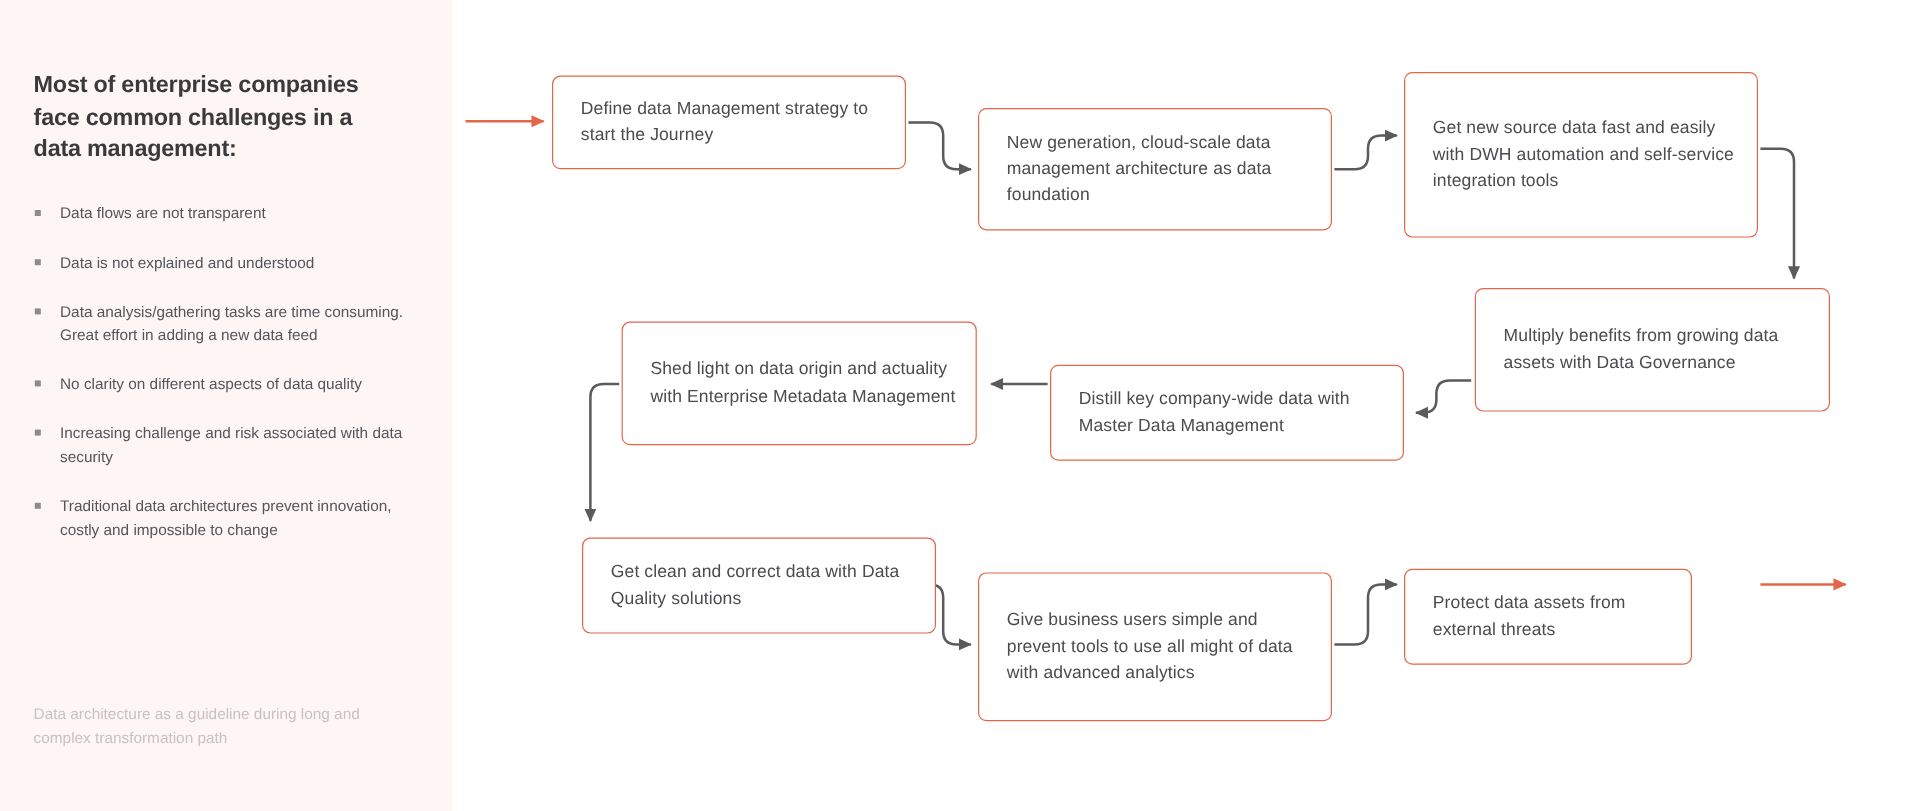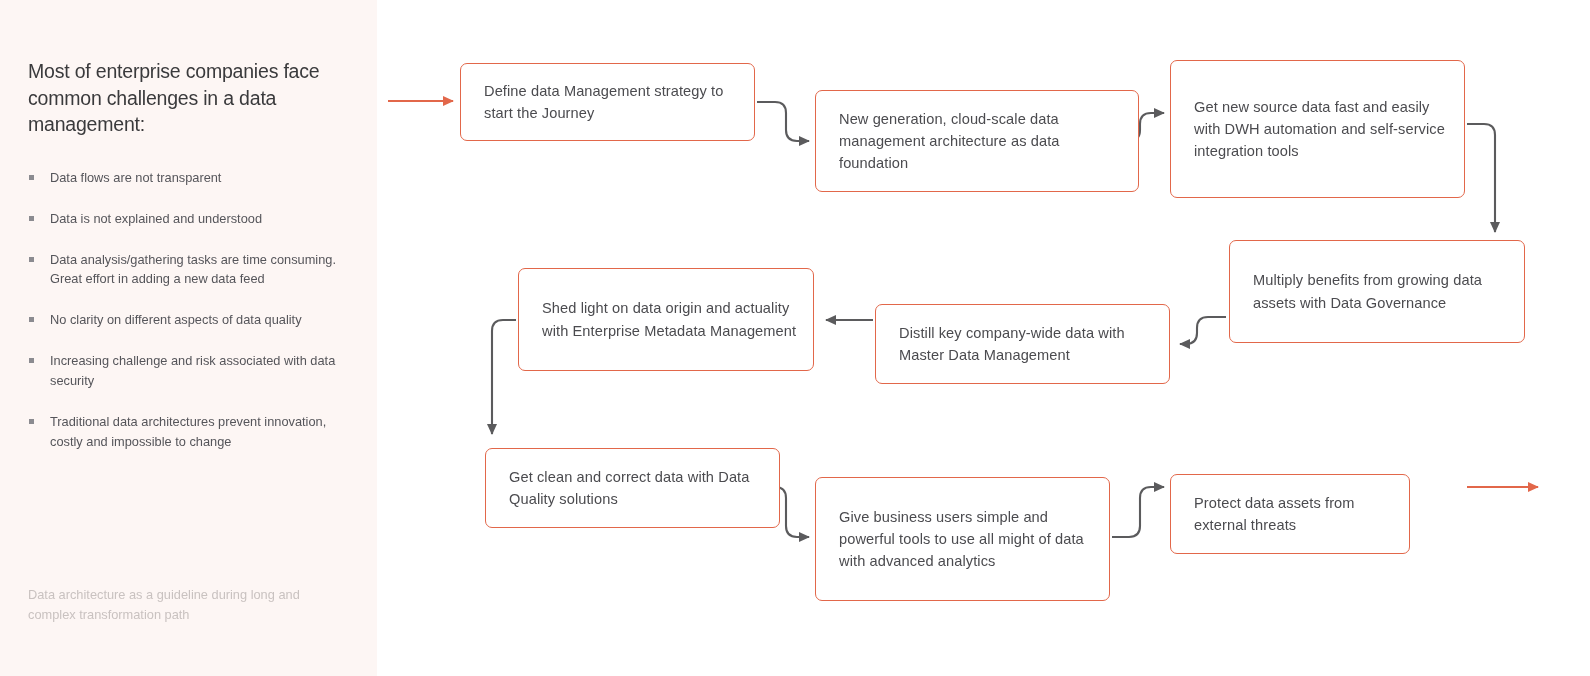--- a/index.html
+++ b/index.html
@@ -25,21 +25,21 @@
     height: 676px;
     background: #fdf6f4;
     box-sizing: border-box;
   }
   #sidebar-title {
     position: absolute;
     left: 28px;
     top: 58px;
     width: 310px;
     font-size: 19.5px;
-    font-weight: normal;
+    font-weight: bold;
     line-height: 1.37;
     color: #3a3a3c;
     letter-spacing: -0.2px;
   }
   #challenge-list {
     position: absolute;
     left: 28px;
     top: 168px;
     width: 320px;
     margin: 0;
@@ -165,21 +165,21 @@
 
   <path d="M 1467 487 L 1538 487" stroke="#e2674a" stroke-width="2.1" fill="none" marker-end="url(#arrow-orange)"></path>
 </svg>
 
 <div id="flow">
 
   <div class="node" style="left:460px; top:63px; width:295px; height:78px;">
     <div class="node-label">Define data Management strategy to start the Journey</div>
   </div>
 
-  <div class="node" style="left:815px; top:90px; width:324px; height:102px;">
+  <div class="node" style="left:815px; top:90px; width:295px; height:102px;">
     <div class="node-label">New generation, cloud-scale data management architecture as data foundation</div>
   </div>
 
   <div class="node" style="left:1170px; top:60px; width:295px; height:138px;">
     <div class="node-label">Get new source data fast and easily with DWH automation and self-service integration tools</div>
   </div>
 
   <div class="node" style="left:1229px; top:240px; width:296px; height:103px;">
     <div class="node-label">Multiply benefits from growing data assets with Data Governance</div>
   </div>
@@ -190,20 +190,20 @@
 
   <div class="node" style="left:518px; top:268px; width:296px; height:103px;">
     <div class="node-label">Shed light on data origin and actuality with Enterprise Metadata Management</div>
   </div>
 
   <div class="node" style="left:460px; top:448px; width:295px; height:80px;margin-left:25px;">
     <div class="node-label">Get clean and correct data with Data Quality solutions</div>
   </div>
 
   <div class="node" style="left:815px; top:477px; width:295px; height:124px;">
-    <div class="node-label">Give business users simple and powerful tools to use all might of data with advanced analytics</div>
+    <div class="node-label">Give business users simple and prevent tools to use all might of data with advanced analytics</div>
   </div>
 
   <div class="node" style="left:1170px; top:474px; width:240px; height:80px;">
     <div class="node-label">Protect data assets from external threats</div>
   </div>
 
 </div>
 
 </body></html>

